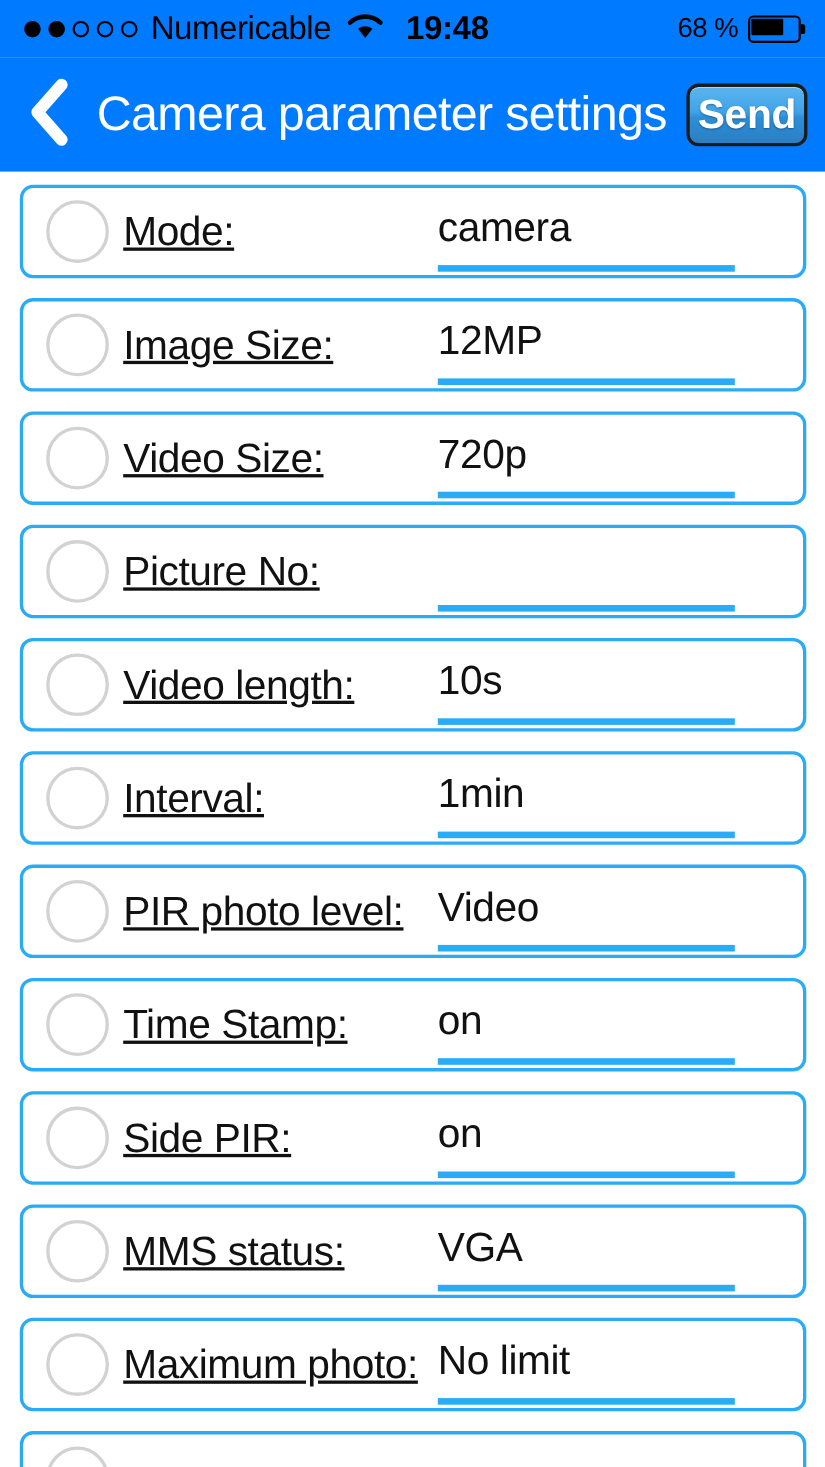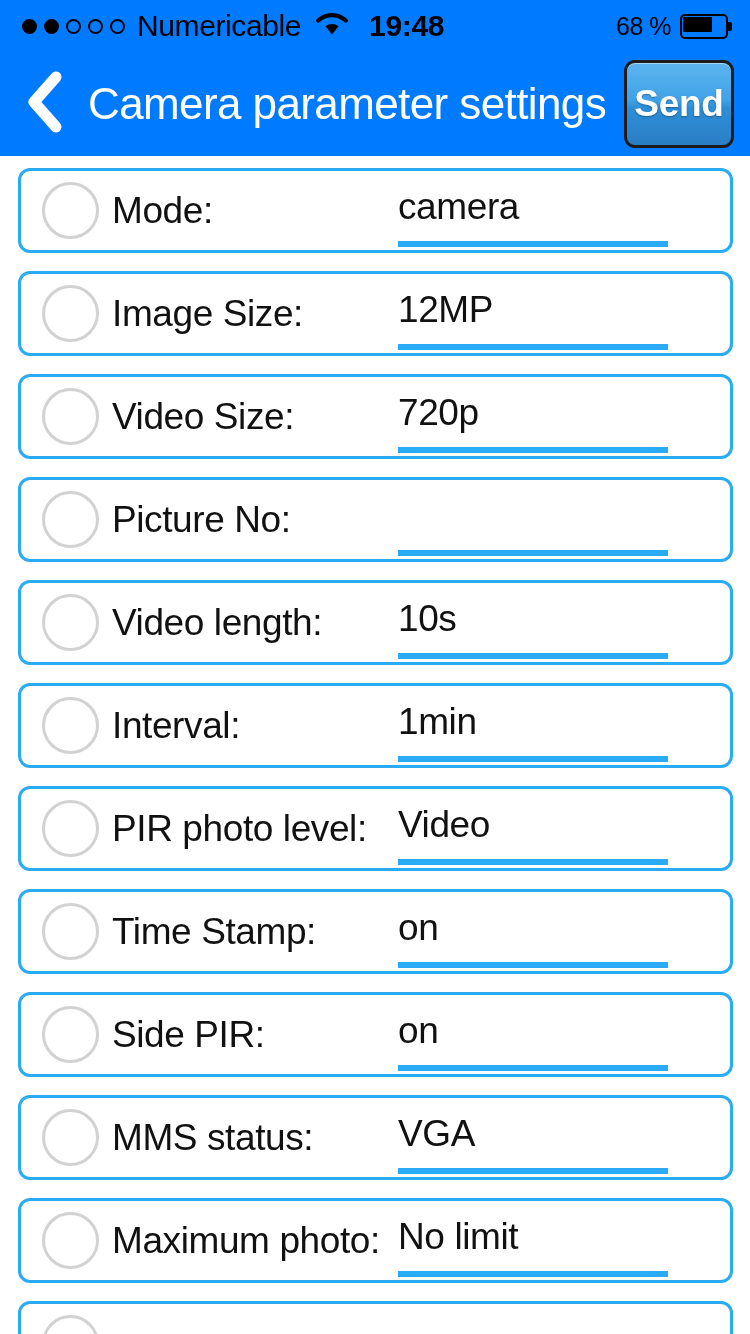--- a/index.html
+++ b/index.html
@@ -51,21 +51,21 @@
   #back-button{
     width:74px; height:104px; display:flex; align-items:center; justify-content:center;
     margin-left:8px; cursor:pointer;
   }
   #nav-title{
     color:#ffffff; font-size:44px; font-weight:400; letter-spacing:-0.6px;
     margin-left:6px; white-space:nowrap;text-align:right;
   }
   #send-button{
     margin-left:auto; margin-right:16px;
-    width:110px; height:88px;
+    width:110px; height:57px;
     border:3px solid #1c1c1c; border-radius:11px;
     background:linear-gradient(to bottom,#5cb4ee 0%,#3fa3e8 45%,#2d8ed8 55%,#2a7fc4 100%);
     display:flex; align-items:center; justify-content:center;
     cursor:pointer;
     box-shadow:inset 0 1px 0 rgba(255,255,255,.45);
   }
   #send-label{
     color:#ffffff; font-size:37px; font-weight:700; letter-spacing:-0.3px;
     text-shadow:0 1px 2px rgba(0,0,0,.35);
   }
@@ -93,20 +93,21 @@
     border:3px solid #d2d2d2;
     border-radius:50%;
     background:transparent;
   }
   .row-label{
     flex:0 0 auto;
     margin-left:13px;
     width:286px;
     font-size:37px; color:#111111; letter-spacing:-0.4px;
     white-space:nowrap;
+    text-decoration:underline;
   }
   .row-value-wrap{
     flex:0 0 auto;
     position:relative;
     width:272px;
     height:106px;
     display:flex; align-items:center;
   }
   .row-value{
     font-size:37px; color:#111111; letter-spacing:-0.4px;

